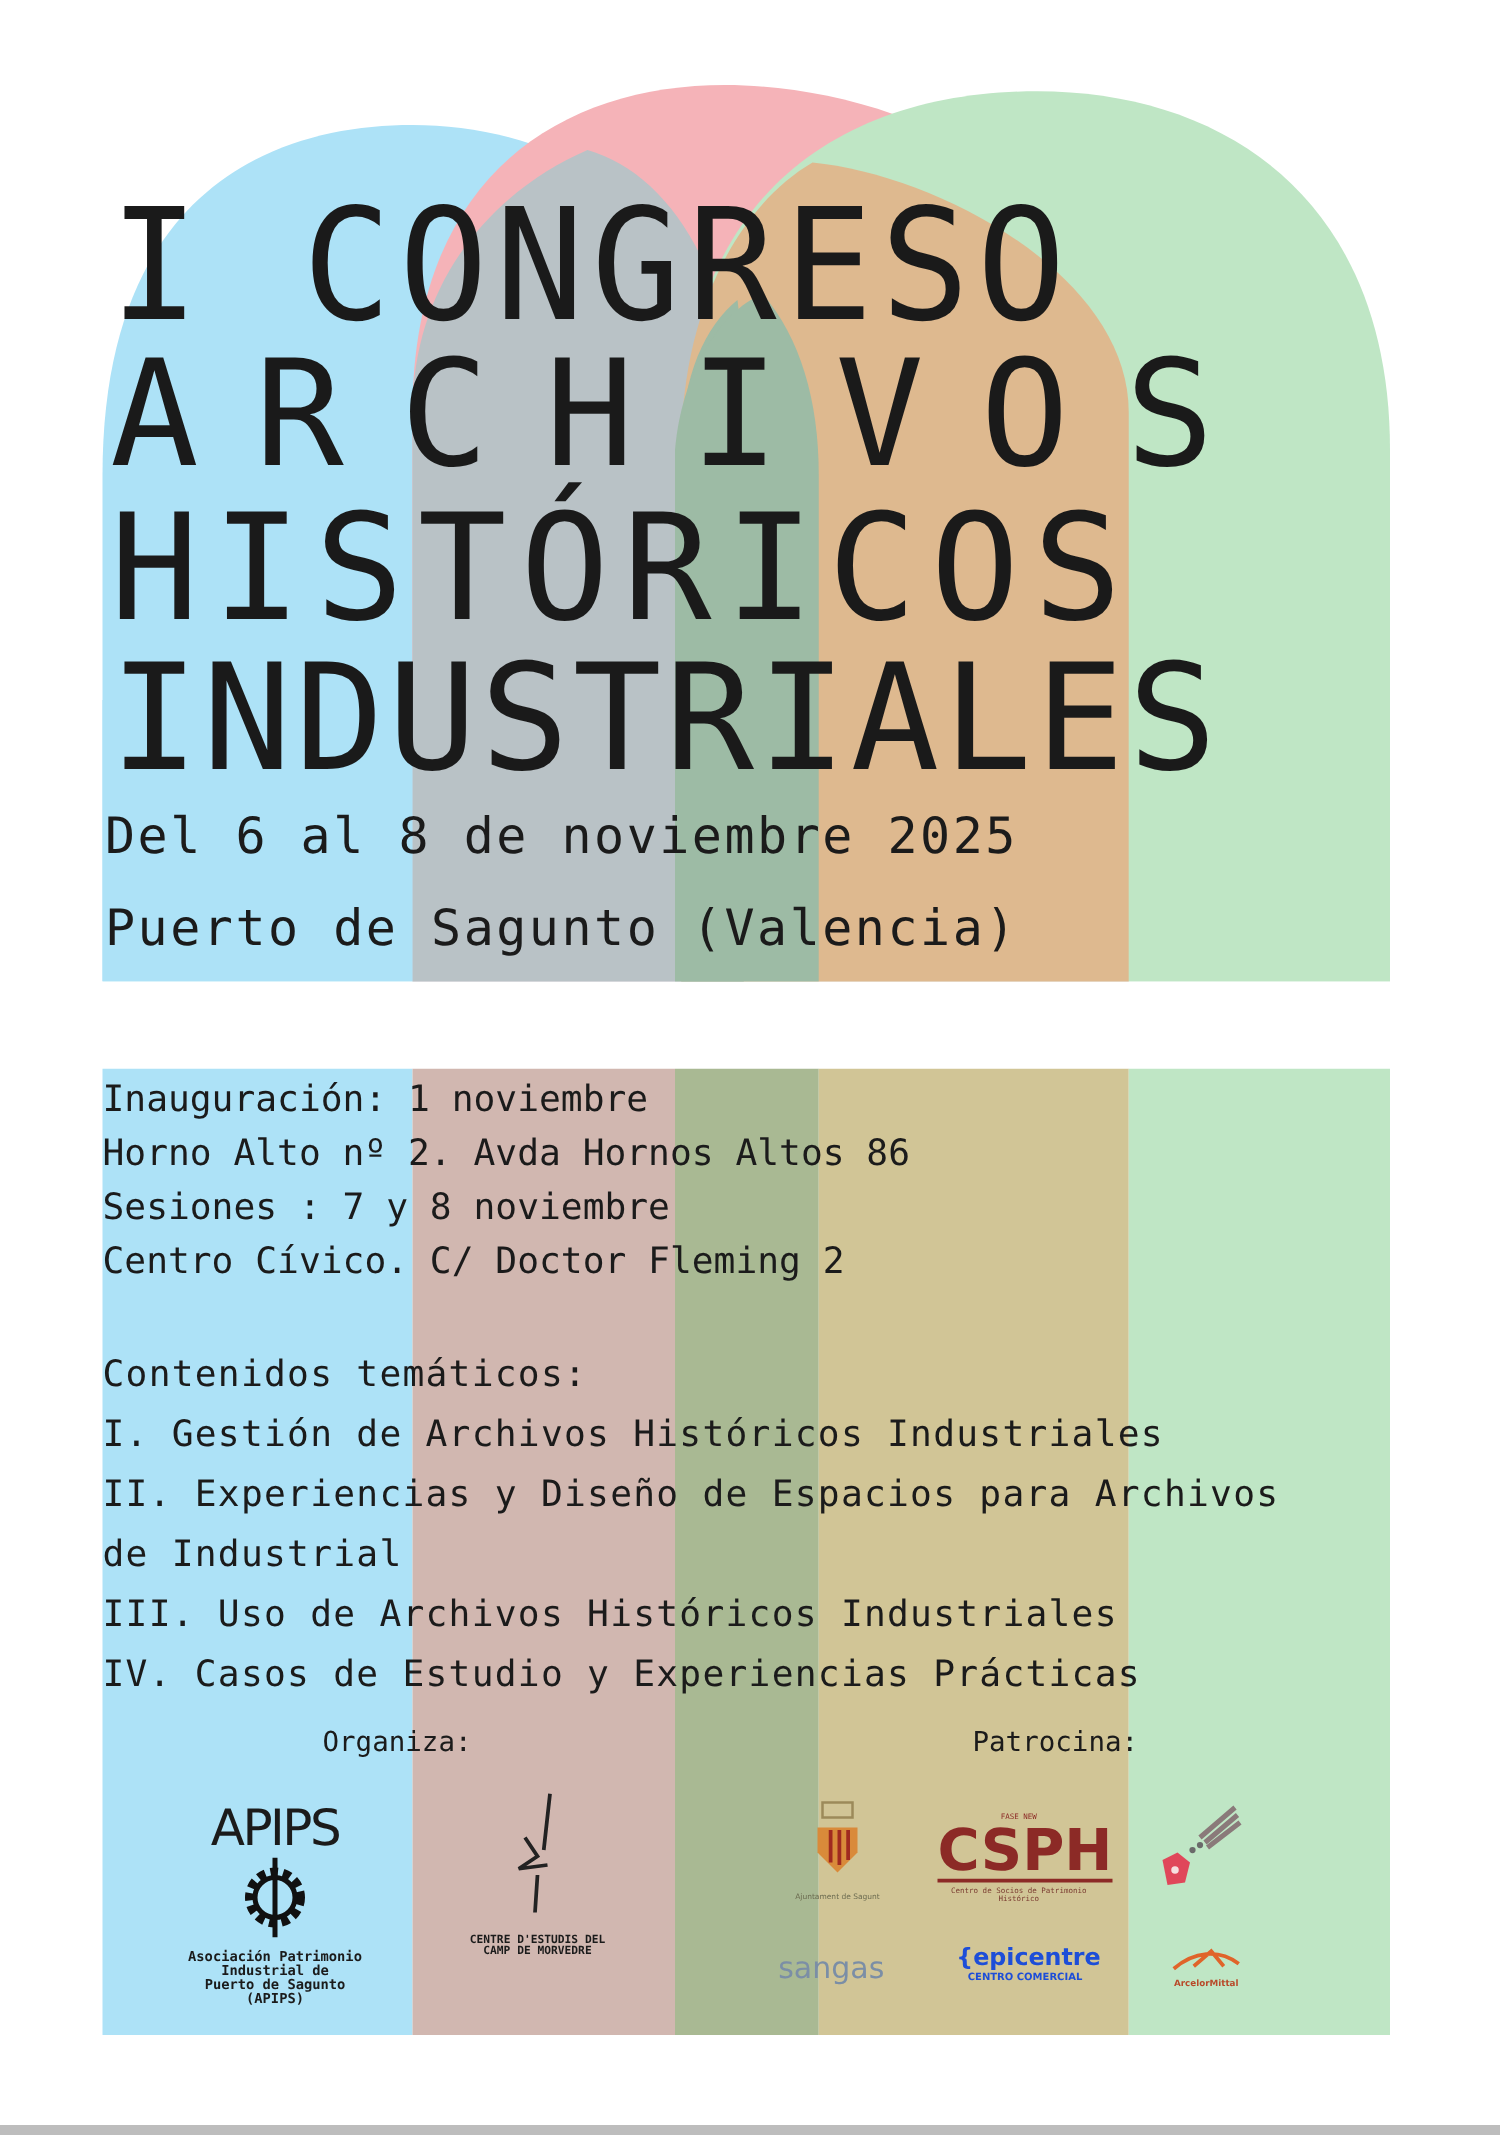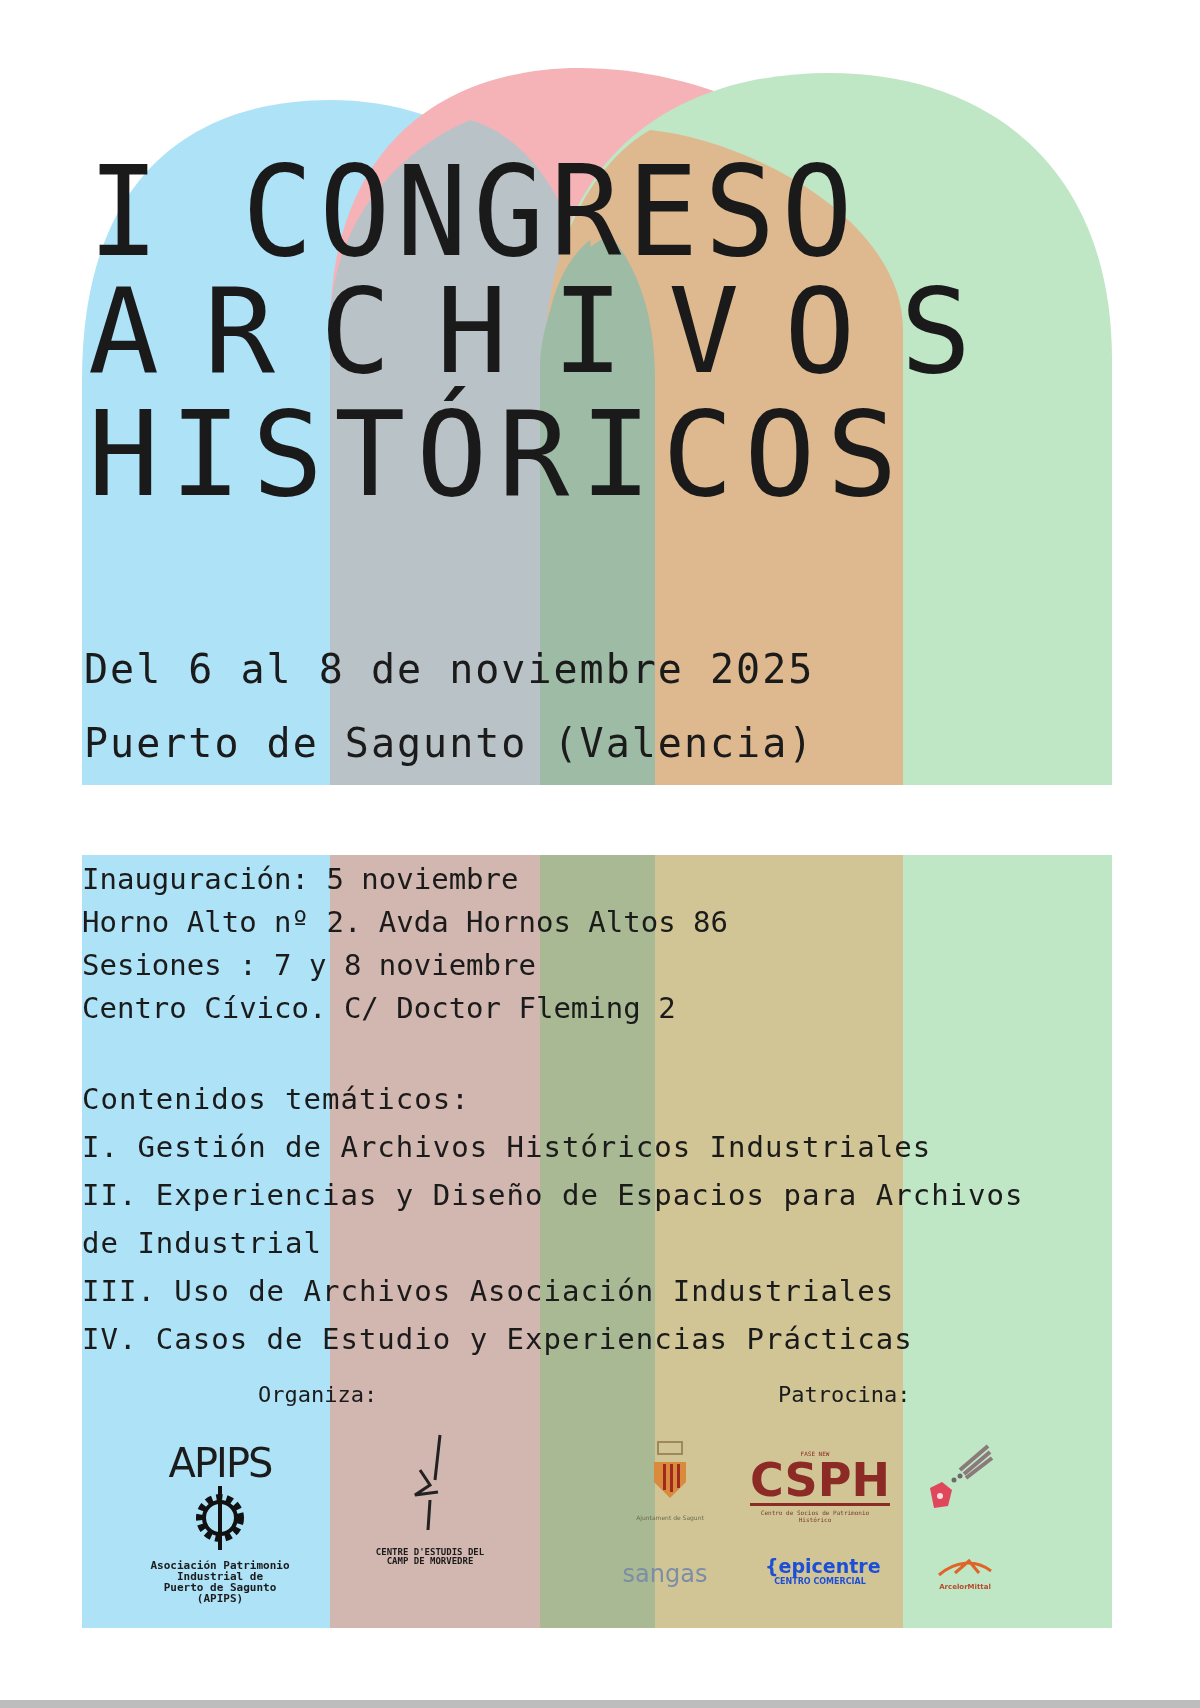--- a/index.html
+++ b/index.html
@@ -67,37 +67,38 @@
     <rect x="82" y="855" width="248" height="773" fill="#ade2f7"></rect>
     <rect x="330" y="855" width="210" height="773" fill="#d1b7b0"></rect>
     <rect x="540" y="855" width="115" height="773" fill="#a9b993"></rect>
     <rect x="655" y="855" width="248" height="773" fill="#d1c596"></rect>
     <rect x="903" y="855" width="209" height="773" fill="#bfe6c5"></rect>
   </svg>
 
   <div class="title-line t1">I CONGRESO</div>
   <div class="title-line t3">HISTÓRICOS</div>
   <div class="title-line t2">ARCHIVOS</div>
+  <div class="title-line t4">INDUSTRIALES</div>
 
   <div class="sub s1">Del 6 al 8 de noviembre 2025</div>
   <div class="sub s2">Puerto de Sagunto (Valencia)</div>
 
   <div class="info">
-    <div>Inauguración: 5 noviembre</div>
+    <div>Inauguración: 1 noviembre</div>
     <div>Horno Alto nº 2. Avda Hornos Altos 86</div>
     <div>Sesiones : 7 y 8 noviembre</div>
     <div>Centro Cívico. C/ Doctor Fleming 2</div>
   </div>
 
   <div class="themes">
     <div>Contenidos temáticos:</div>
     <div>I. Gestión de Archivos Históricos Industriales</div>
     <div>II. Experiencias y Diseño de Espacios para Archivos</div>
     <div>de Industrial</div>
-    <div>III. Uso de Archivos Asociación Industriales</div>
+    <div>III. Uso de Archivos Históricos Industriales</div>
     <div>IV. Casos de Estudio y Experiencias Prácticas</div>
   </div>
 
   <div class="lbl org-lbl">Organiza:</div>
   <div class="lbl pat-lbl">Patrocina:</div>
 
   <div class="logo apips">
     <div class="name">APIPS</div>
     <svg width="64" height="64" viewBox="0 0 64 64">
       <circle cx="32" cy="32" r="20" fill="none" stroke="#111" stroke-width="8" stroke-dasharray="6 4"></circle>

